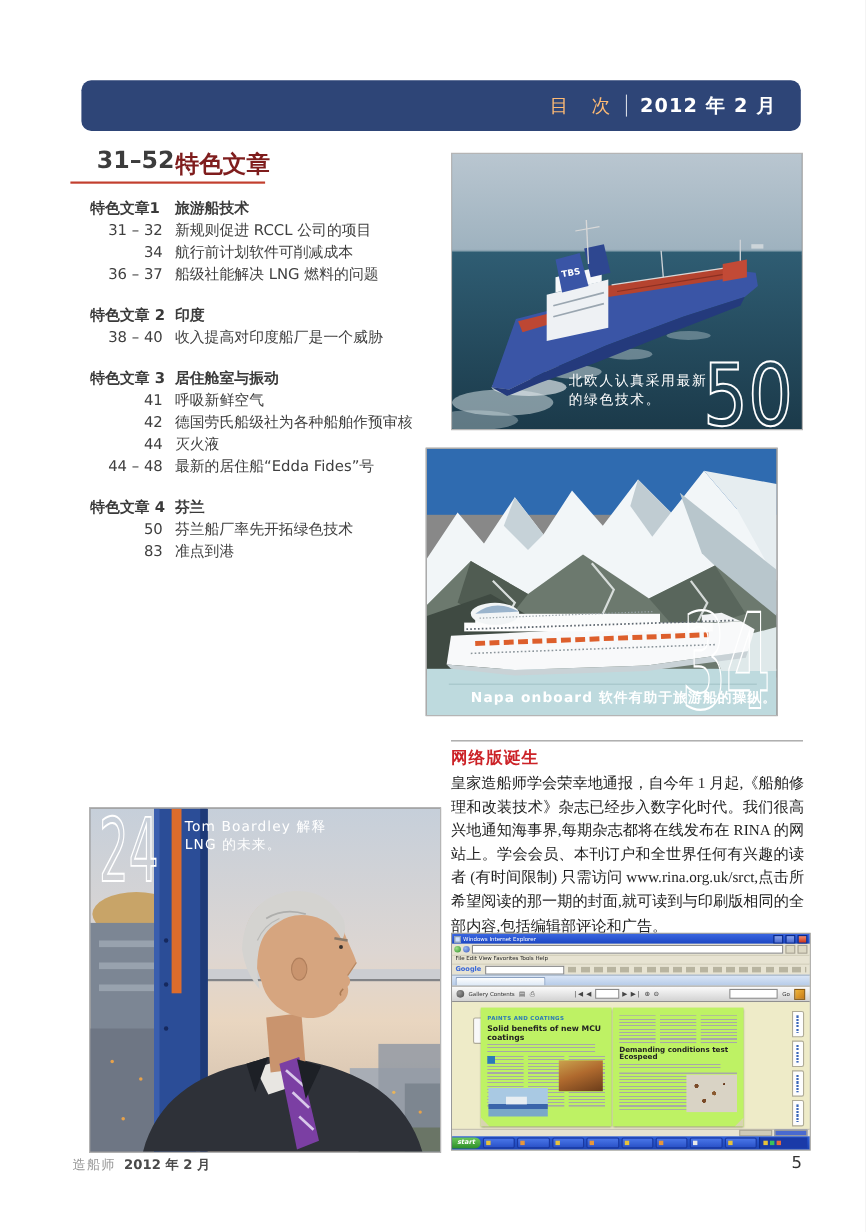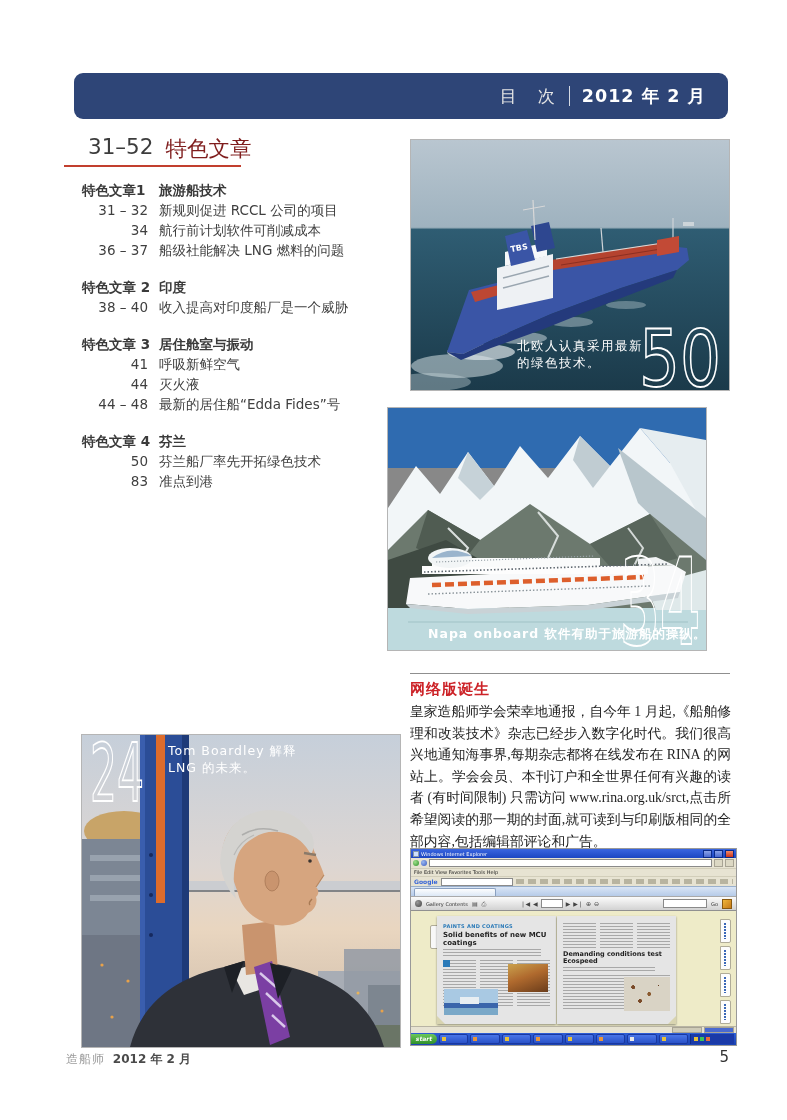--- a/index.html
+++ b/index.html
@@ -1,25 +1,25 @@
 <!DOCTYPE html>
 <html><head>
 <meta charset="utf-8">
 <style>
   html,body{margin:0;padding:0;background:#e9e9e9;}
   .page{position:relative;width:787px;height:1120px;margin:0 auto;background:#fff;overflow:hidden;
         font-family:"DejaVu Sans","Liberation Sans",sans-serif;color:#3d3d3d;}
   
   .hdr{position:absolute;left:74px;top:73px;width:654px;height:46px;background:#2e4577;border-radius:9px;
        display:flex;justify-content:flex-end;align-items:center;padding-right:22px;box-sizing:border-box;gap:12px;}
-  .hdr .toc-lab{color:#e5e5e5;font-size:17px;letter-spacing:2px;}
+  .hdr .toc-lab{color:#fdba74;font-size:17px;letter-spacing:2px;}
   .hdr .sep{width:1px;height:20px;background:rgba(255,255,255,.8);}
   .hdr .issue{color:#fff;font-size:17.5px;font-weight:bold;letter-spacing:1px;}
   
-  .sec-head{position:absolute;left:88px;top:134px;font-size:21.5px;font-weight:400;display:flex;gap:12px;}
+  .sec-head{position:absolute;left:88px;top:134px;font-size:21.5px;font-weight:700;display:flex;gap:1px;}
   .sec-head .nums{color:#3c3c3c;}
   .sec-head .ttl{color:#7f1d1d;}
   .sec-rule{position:absolute;left:64px;top:165px;width:177px;height:2px;background:#c23f2e;}
   
   .toc{position:absolute;left:82px;top:180px;width:318px;font-size:13.5px;line-height:20px;color:#3f3f3f;}
   .toc-group{margin-bottom:17px;}
   .toc-head{display:flex;font-weight:bold;color:#3a3a3a;}
   .toc-head .lbl{width:77px;flex:none;}
   .toc-row{display:flex;}
   .toc-row .pg{width:66px;flex:none;text-align:right;padding-right:11px;}
@@ -63,21 +63,21 @@
              display:flex;align-items:center;gap:4px;padding:0 4px;font-size:5px;color:#333;flex:none;}
   .v-logo{width:7px;height:7px;border-radius:50%;background:radial-gradient(circle at 35% 35%,#999,#444);flex:none;}
   .v-ic{font-size:6px;line-height:7px;color:#444;}
   .v-nav{display:flex;gap:3px;align-items:center;margin-left:auto;margin-right:auto;}
   .v-box{width:20px;height:7px;background:#fff;border:1px solid #8a8a8a;}
   .v-search{width:42px;height:7px;background:#fff;border:1px solid #8a8a8a;margin-left:auto;}
   .v-go{font-size:5px;color:#333;}
   .v-book{width:8px;height:8px;background:linear-gradient(135deg,#f0b63a,#c77a18);border:1px solid #8a5a10;flex:none;}
   .bw-content{flex:1;position:relative;background:#eeebc8;overflow:hidden;}
   .pgs{position:absolute;left:26px;top:5px;display:flex;}
-  .pg-page{width:119px;height:108px;background:#e5e5e5;box-shadow:0 1px 2px rgba(0,0,0,.4);position:relative;
+  .pg-page{width:119px;height:108px;background:#bef264;box-shadow:0 1px 2px rgba(0,0,0,.4);position:relative;
            padding:7px 6px;box-sizing:border-box;overflow:hidden;}
   .pg-page + .pg-page{margin-left:1px;}
   .pg-page:after{content:"";position:absolute;bottom:0;width:0;height:0;border-style:solid;}
   .pg-l:after{left:0;border-width:8px 0 0 8px;border-color:transparent transparent transparent #d8d4b0;}
   .pg-r:after{right:0;border-width:0 0 8px 8px;border-color:transparent transparent #d8d4b0 transparent;}
   .cat{font-size:5px;line-height:6px;color:#2a7ab8;font-weight:bold;letter-spacing:.3px;white-space:nowrap;overflow:hidden;}
   .hl{font-size:7px;line-height:8px;color:#222;font-weight:600;margin:2px 0 2px;}
   .hl2{font-size:6.5px;line-height:7px;color:#222;font-weight:600;margin:2px 0 2px;}
   .lines{background:repeating-linear-gradient(#a8a8a8 0 1px,transparent 1px 3px);}
   .sf{height:8px;width:92%;margin-bottom:3px;}
@@ -162,20 +162,24 @@
     <div class="toc-group">
       <div class="toc-head">
         <span class="lbl">特色文章 3</span>
         <span>居住舱室与振动</span>
       </div>
       <div class="toc-row">
         <span class="pg">41</span>
         <span>呼吸新鲜空气</span>
         </div>
       <div class="toc-row">
+        <span class="pg">42</span>
+        <span>德国劳氏船级社为各种船舶作预审核</span>
+        </div>
+      <div class="toc-row">
         <span class="pg">44</span>
         <span>灭火液</span>
         </div>
       <div class="toc-row">
         <span class="pg">44 – 48</span>
         <span>最新的居住船“Edda Fides”号</span>
         </div>
     </div>
     <div class="toc-group">
       <div class="toc-head">

